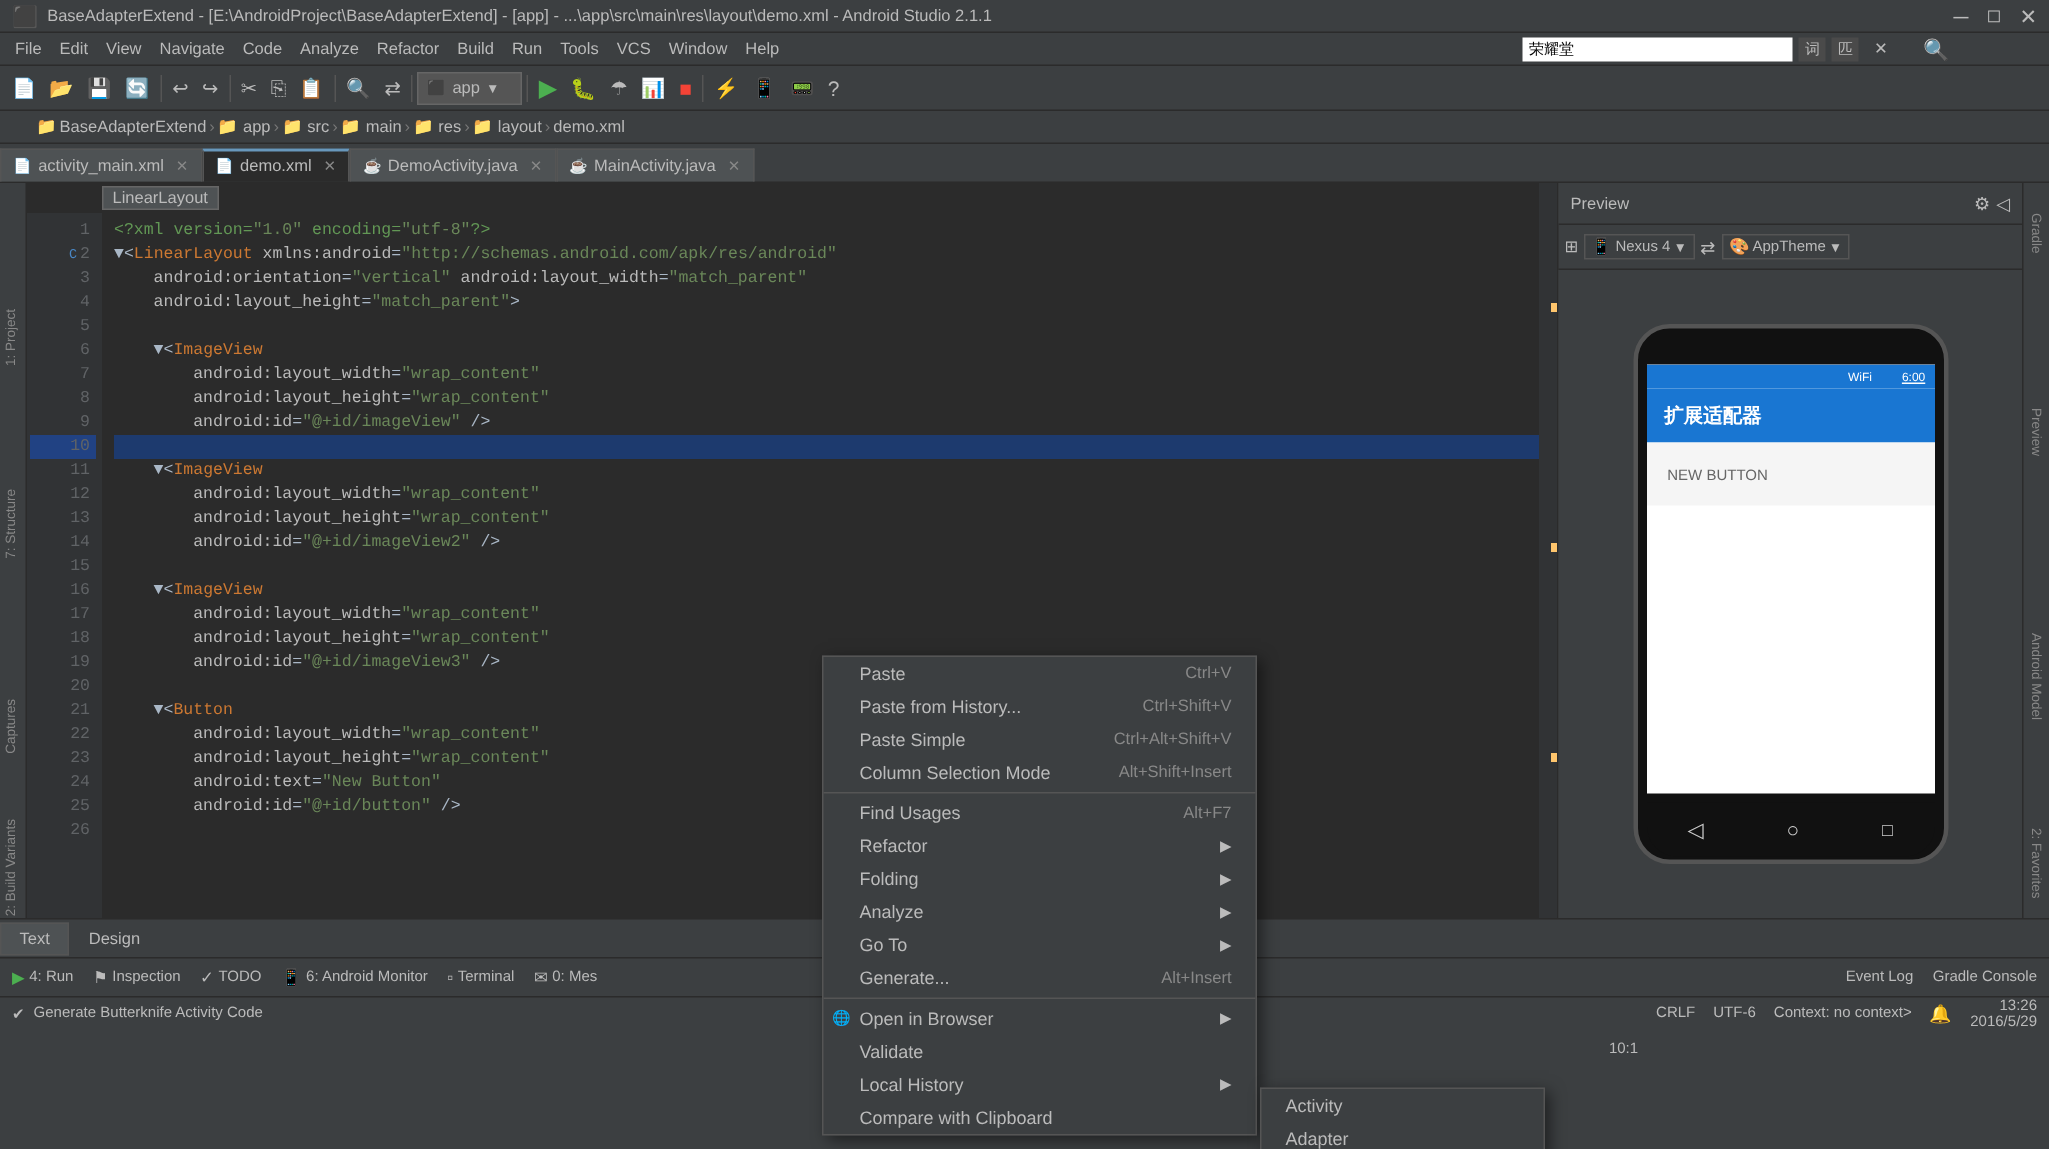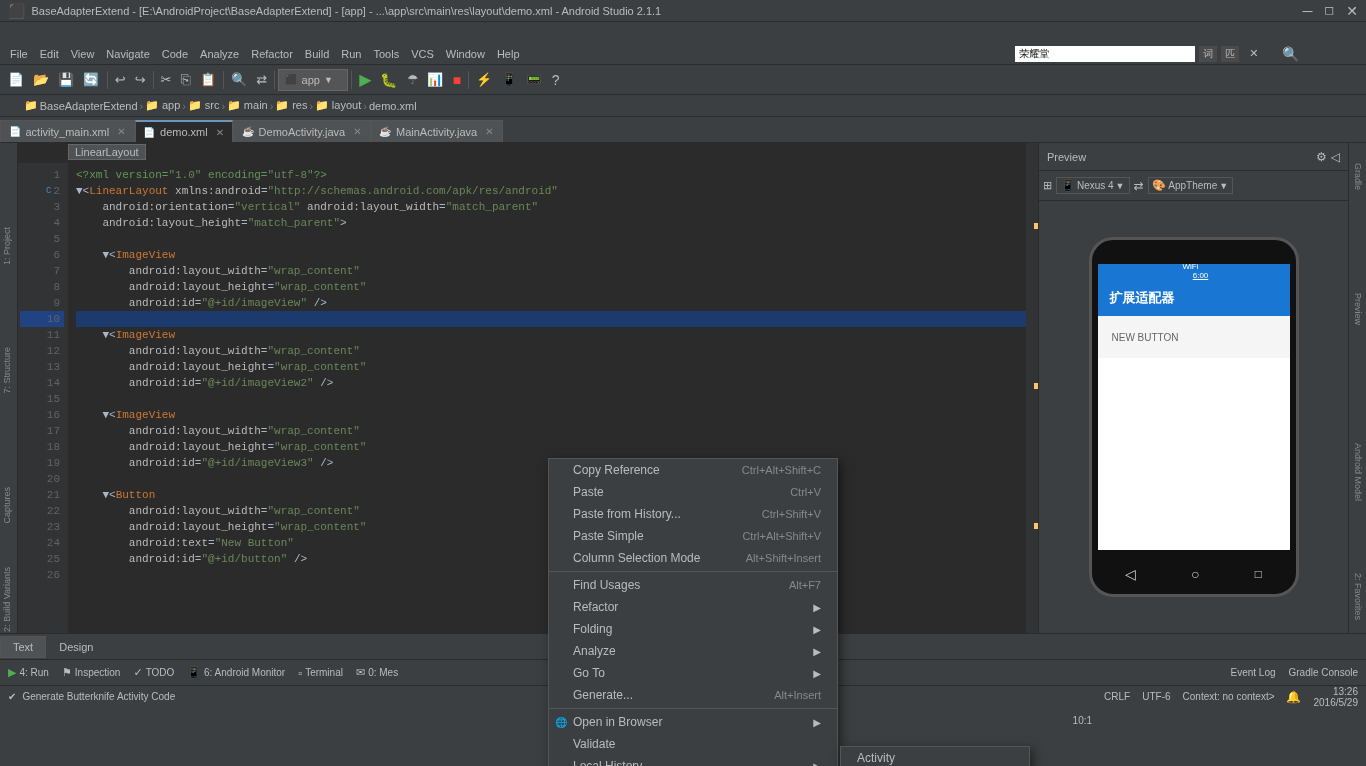--- a/index.html
+++ b/index.html
@@ -6,21 +6,21 @@
     body { font-family: 'Segoe UI', Arial, sans-serif; font-size: 12px; background: #3c3f41; color: #a9b7c6; width: 1366px; height: 766px; overflow: hidden; }
 
     
     #title-bar { background: #3c3f41; height: 22px; display: flex; align-items: center; justify-content: space-between; padding: 0 8px; border-bottom: 1px solid #2b2b2b; }
     #title-bar-left { display: flex; align-items: center; gap: 6px; }
     #title-text { color: #bbbbbb; font-size: 11px; }
     #title-controls { display: flex; gap: 8px; }
     #title-controls span { color: #bbbbbb; font-size: 12px; cursor: pointer; }
 
     
-    #menu-bar { background: #3c3f41; height: 22px; display: flex; align-items: center; padding: 0 4px; border-bottom: 1px solid #2b2b2b; margin-top: 21px; }
+    #menu-bar { background: #3c3f41; height: 22px; display: flex; align-items: center; padding: 0 4px; border-bottom: 1px solid #2b2b2b; }
     #menu-bar span { color: #bbbbbb; font-size: 11px; padding: 2px 6px; cursor: pointer; }
 
     
     #toolbar { background: #3c3f41; height: 30px; display: flex; align-items: center; padding: 0 4px; border-bottom: 1px solid #2b2b2b; gap: 2px; }
     .toolbar-btn { background: transparent; border: none; color: #bbbbbb; cursor: pointer; padding: 2px 4px; font-size: 13px; }
     .toolbar-sep { width: 1px; height: 18px; background: #555; margin: 0 2px; }
 
     
     #breadcrumb { background: #3c3f41; height: 22px; display: flex; align-items: center; padding: 0 8px; border-bottom: 1px solid #2b2b2b; font-size: 11px; color: #bbbbbb; gap: 2px; }
 
@@ -328,21 +328,21 @@
         <span style="font-size:11px;">🎨</span>
         <span>AppTheme</span>
         <span style="font-size:9px;">▼</span>
       </button>
     </div>
     <div style="flex:1;display:flex;justify-content:center;align-items:center;padding:10px;background:#3c3f41;">
 
       <div style="width:210px;height:360px;background:#111;border-radius:24px;border:3px solid #555;position:relative;">
         <div style="position:absolute;top:24px;left:6px;right:6px;bottom:44px;background:#fff;overflow:hidden;">
 
-          <div style="background:#1976D2;height:16px;display:flex;align-items:center;justify-content:flex-end;padding-right:6px;flex-direction:column;">
+          <div style="background:#1976D2;height:16px;display:flex;align-items:center;justify-content:flex-end;padding-right:6px;">
             <span style="color:white;font-size:8px;">WiFi</span>
             <span style="color:white;font-size:8px;margin-left:20px;text-decoration:underline;">6:00</span>
           </div>
 
           <div style="background:#1976D2;height:36px;display:flex;align-items:center;padding:0 12px;">
             <span style="color:white;font-size:13px;font-weight:bold;">扩展适配器</span>
           </div>
 
           <div style="padding:8px;background:#f5f5f5;">
             <div style="padding:6px;">
@@ -369,24 +369,20 @@
     </div>
     <div style="position:absolute;top:300px;">
       <span style="writing-mode:vertical-lr;font-size:9px;color:#888;cursor:pointer;white-space:nowrap;">Android Model</span>
     </div>
     <div style="position:absolute;top:430px;">
       <span style="writing-mode:vertical-lr;font-size:9px;color:#888;cursor:pointer;white-space:nowrap;">2: Favorites</span>
     </div>
   </div>
 
   <div id="context-menu">
-    <div class="ctx-item">
-      <span>Copy Reference</span>
-      <span class="shortcut">Ctrl+Alt+Shift+C</span>
-    </div>
     <div class="ctx-item">
       <span>Paste</span>
       <span class="shortcut">Ctrl+V</span>
     </div>
     <div class="ctx-item">
       <span>Paste from History...</span>
       <span class="shortcut">Ctrl+Shift+V</span>
     </div>
     <div class="ctx-item">
       <span>Paste Simple</span>

